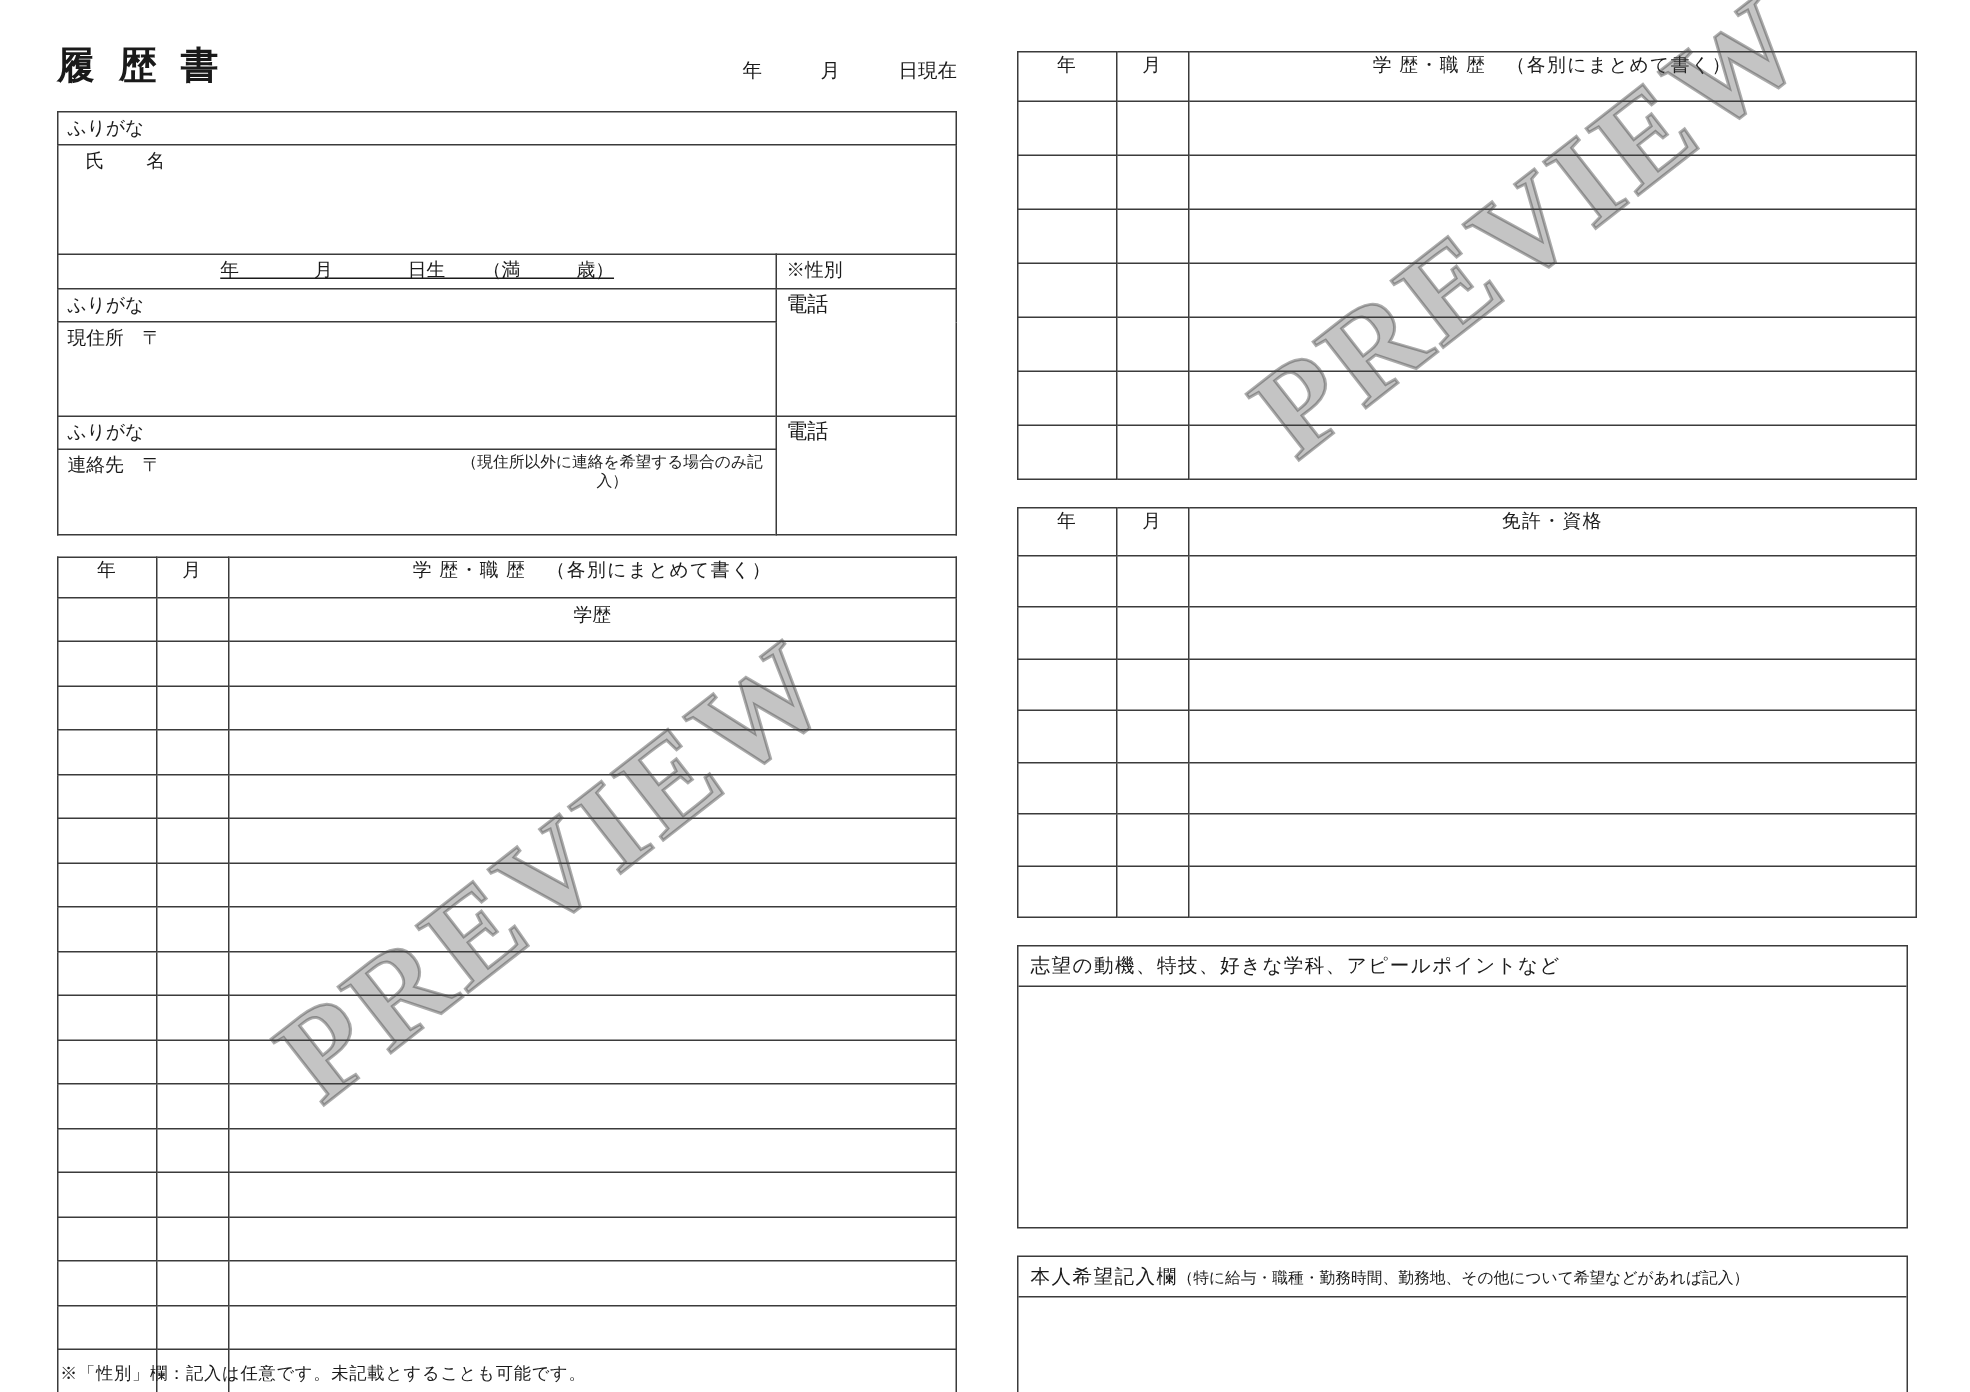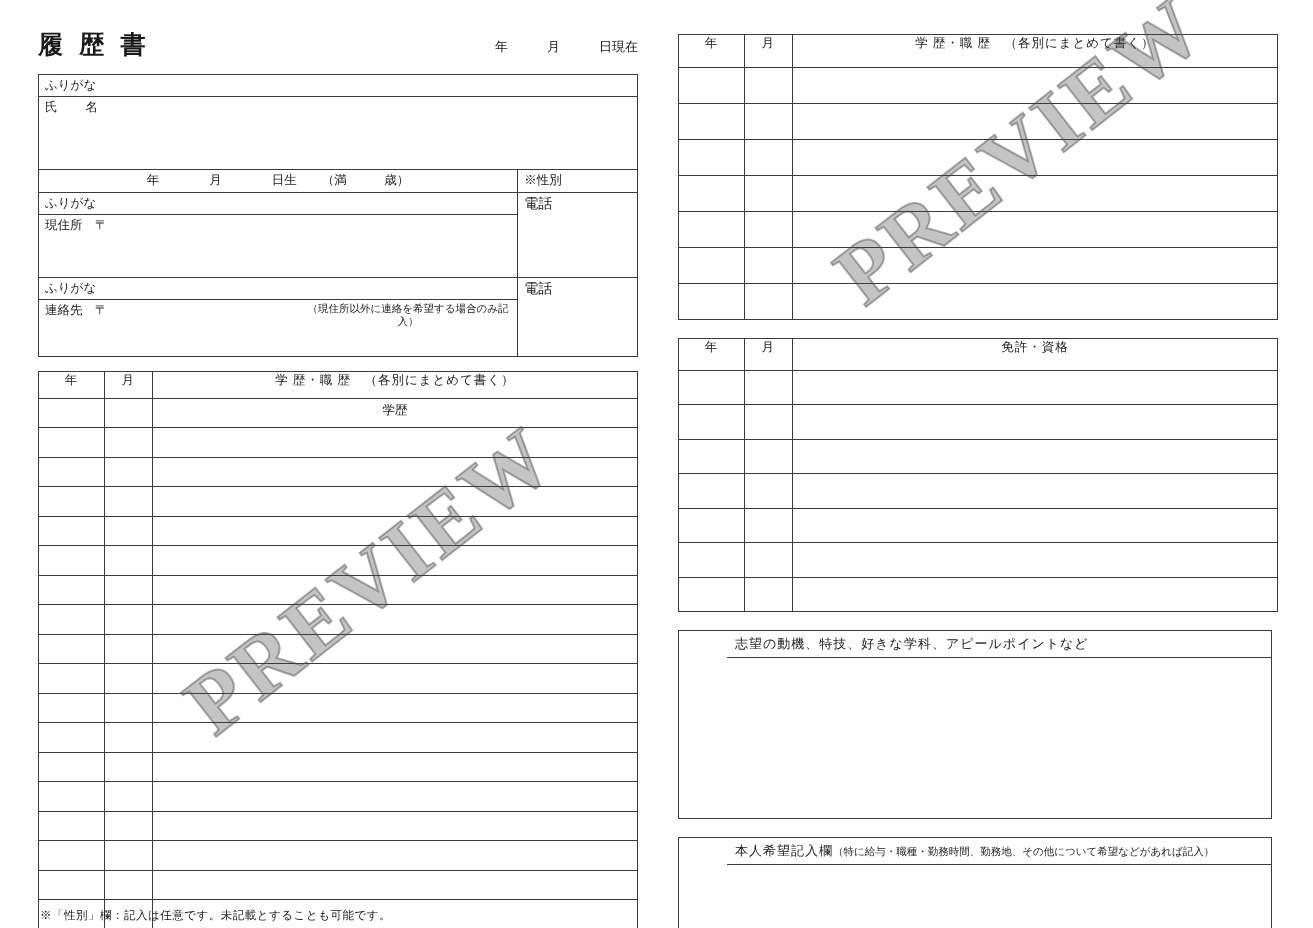--- a/index.html
+++ b/index.html
@@ -88,33 +88,35 @@
   }
   .personal td {
     border: 1px solid #3b3b3b;
   }
   .furigana {
     height: 18px;
     font-size: 11.5px;
   }
   .name-cell {
     height: 72px;
+    padding-left: 12px;
   }
   .label-small {
     font-size: 12.5px;
     letter-spacing: 1px;
   }
   .birth-row td {
     height: 22px;
   }
   .birth-text {
     font-size: 12.5px;
     text-align: center;
     letter-spacing: 0px;
     white-space: pre;
+    text-decoration: underline;
   }
   .addr-cell {
     height: 62px;
   }
   .addr2-cell {
     height: 56px;
   }
   .tel-cell {
     font-size: 14px;
   }
@@ -157,21 +159,20 @@
     margin-top: 18px;
     border: 1px solid #3b3b3b;
     width: 100%;
     box-sizing: border-box;
   }
   .freebox .fb-head {
     border-bottom: 1px solid #3b3b3b;
     padding: 4px 8px;
     font-size: 13px;
     letter-spacing: 1px;
-    margin-left: 48px;
   }
   .freebox .fb-head .sub {
     font-size: 10.5px;
     letter-spacing: 0;
   }
   .fb-body-1 { height: 160px; }
   .fb-body-2 { height: 128px; }
 
   
   .footnote {

